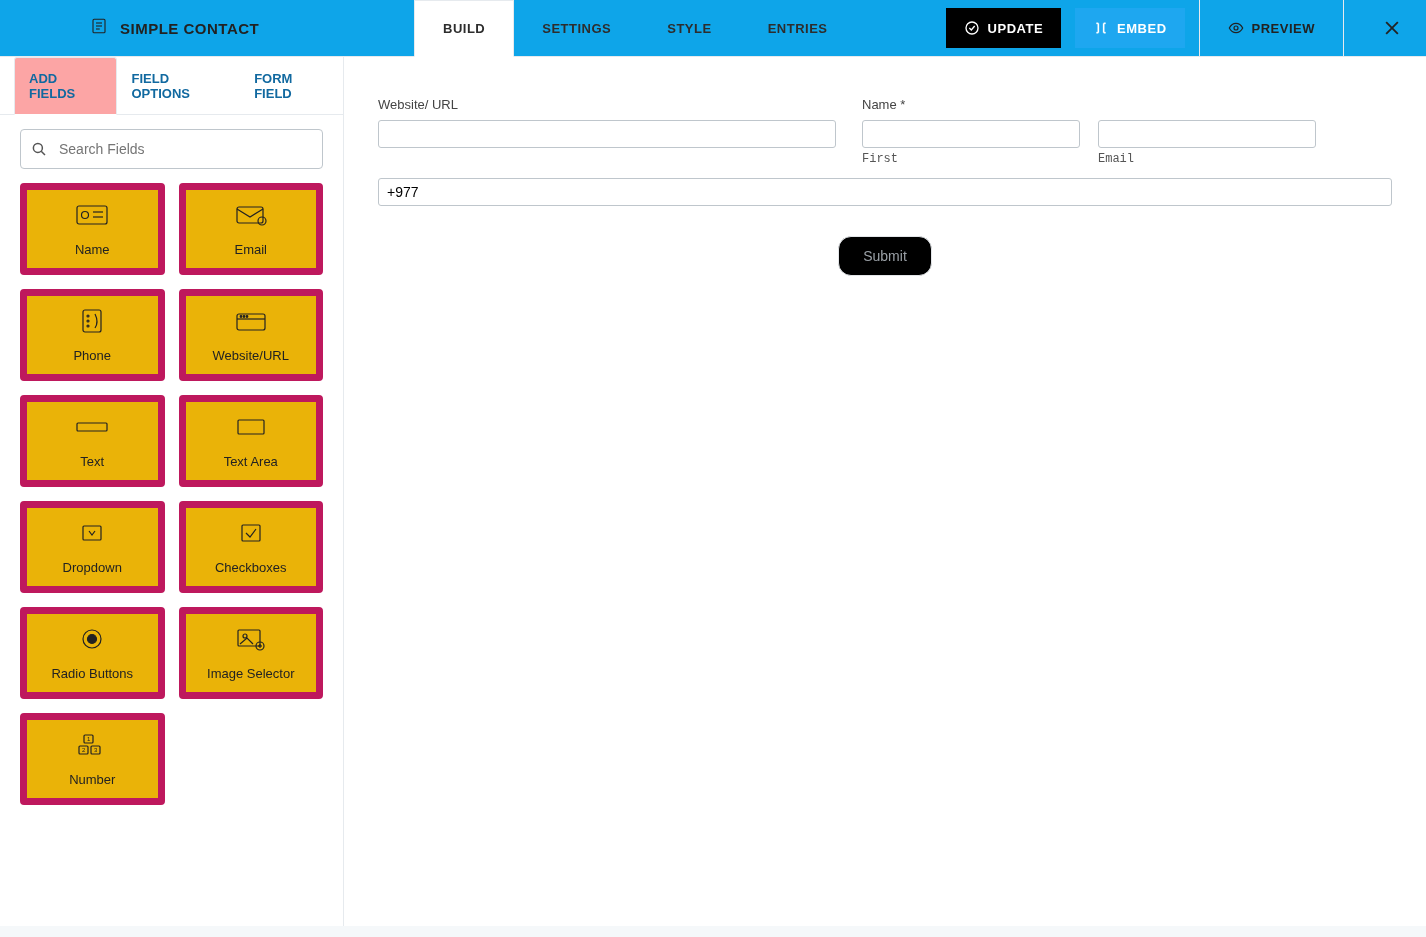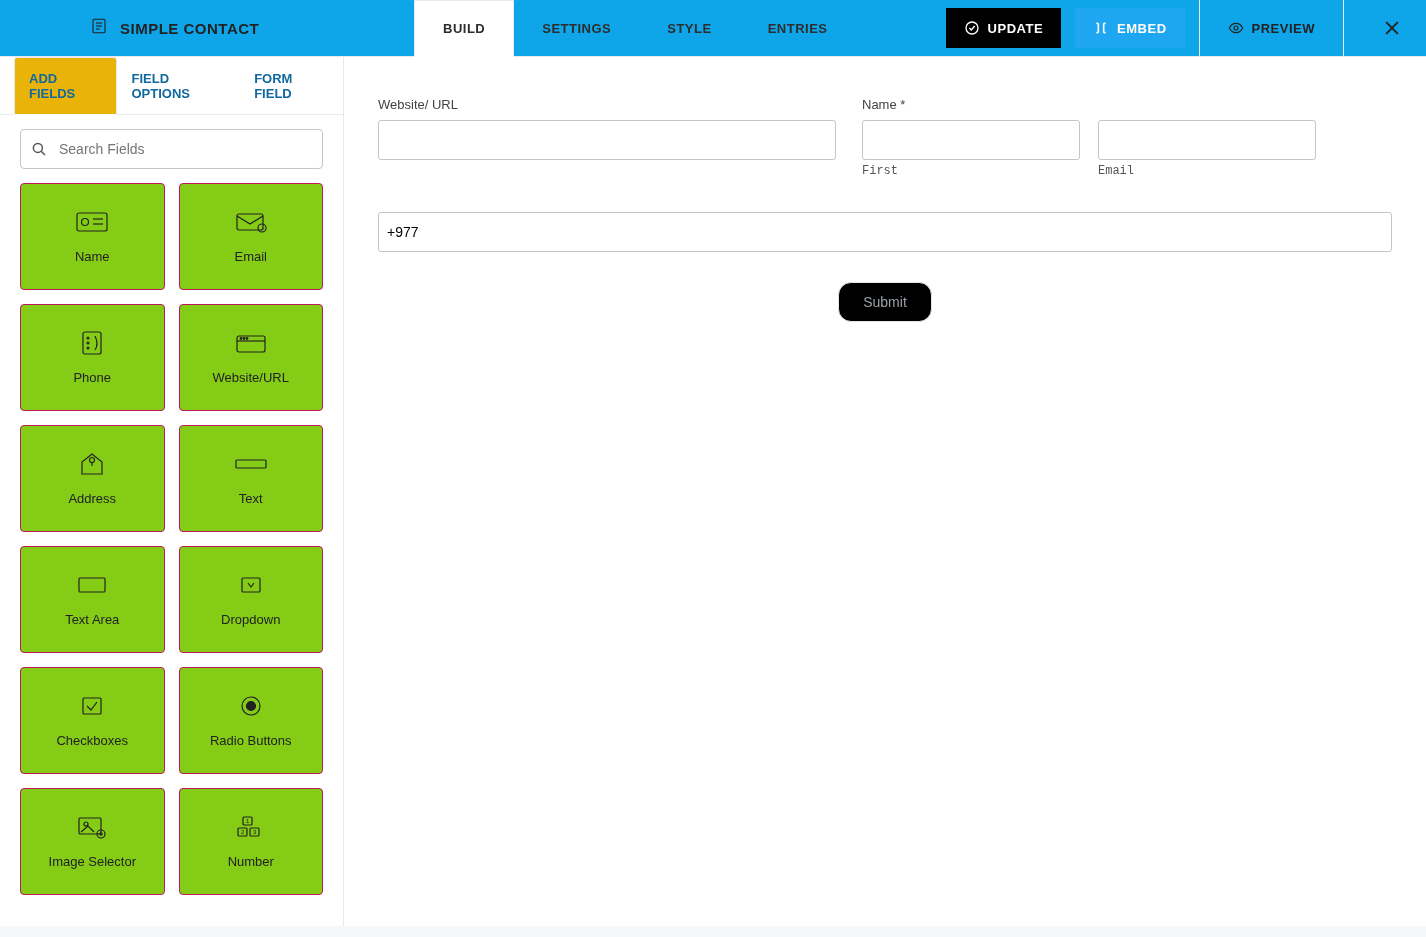--- a/index.html
+++ b/index.html
@@ -22,37 +22,37 @@
   .btn-preview { background: transparent; color: #222; padding: 0 28px; border-left: 1px solid #e6eaee; border-right: 1px solid #e6eaee; height: 68px; }
   .btn-close { background: transparent; width: 68px; height: 68px; display: flex; align-items: center; justify-content: center; cursor: pointer; }
   .btn-close svg { width: 20px; height: 20px; stroke: #222; stroke-width: 2.2; }
   .btn svg { width: 16px; height: 16px; }
 
   
   .main { display: flex; height: calc(100% - 68px); }
   .sidebar { width: 344px; background: #fff; border-right: 1px solid #e6eaee; display: flex; flex-direction: column; overflow: hidden; }
   .side-tabs { display: flex; border-bottom: 1px solid #e6eaee; height: 58px; padding-left: 14px; }
   .side-tab { padding: 0 14px; display: flex; align-items: center; font-size: 13px; font-weight: 700; color: #1169a0; cursor: pointer; border: 1px solid transparent; margin-bottom: -1px; }
-  .side-tab.active { border: 1px solid #e6eaee; border-bottom: 1px solid #fff; background: #eab308; border-radius: 3px 3px 0 0; }
+  .side-tab.active { border: 1px solid #e6eaee; border-bottom: 1px solid #fff; background: #fca5a5; border-radius: 3px 3px 0 0; }
   .search-wrap { padding: 14px 20px; }
   .search { position: relative; }
   .search input { width: 100%; height: 40px; border: 1px solid #bfc6cc; border-radius: 4px; padding: 0 12px 0 38px; font-size: 14px; color: #555; background: #fff; }
   .search svg { position: absolute; left: 10px; top: 50%; transform: translateY(-50%); width: 18px; height: 18px; stroke: #555; fill: none; stroke-width: 2; }
 
   .fields-grid { padding: 0 20px 20px 20px; display: grid; grid-template-columns: 1fr 1fr; gap: 14px; overflow-y: auto; }
-  .field-card { border: 1px solid #be185d; border-radius: 4px; height: 107px; display: flex; flex-direction: column; align-items: center; justify-content: center; gap: 14px; cursor: grab; background: #84cc16; }
+  .field-card { border: 7px solid #be185d; border-radius: 4px; height: 92px; display: flex; flex-direction: column; align-items: center; justify-content: center; gap: 14px; cursor: grab; background: #eab308; }
   .field-card .ic { width: 34px; height: 26px; display: flex; align-items: center; justify-content: center; }
   .field-card .ic svg { width: 34px; height: 26px; stroke: #222; fill: none; stroke-width: 1.2; }
   .field-card-label { font-size: 13px; color: #222; }
 
   .canvas { flex: 1; background: #fff; padding: 40px 34px; overflow-y: auto; }
-  .row { display: flex; gap: 26px; margin-bottom: 34px; }
+  .row { display: flex; gap: 26px; margin-bottom: 12px; }
   .fgroup { display: flex; flex-direction: column; gap: 8px; }
   .fgroup-label { font-size: 13px; color: #444; }
-  .fgroup input { height: 40px; border: 1px solid #bfc6cc; border-radius: 3px; padding: 0 8px; font-size: 14px; }
+  .fgroup input { height: 28px; border: 1px solid #bfc6cc; border-radius: 3px; padding: 0 8px; font-size: 14px; }
   .fgroup .sublabel { font-size: 12px; color: #555; margin-top: 4px; font-family: Liberation Mono, monospace; }
   .name-pair { display: flex; gap: 18px; }
   .name-pair > div { display: flex; flex-direction: column; }
   .name-pair input { width: 218px; }
   .website { flex: 0 0 458px; }
   .website input { width: 100%; }
   .name-wrap { flex: 1; }
 
   .phone input { width: 100%; }
 
@@ -165,28 +165,20 @@
           </span>
           <span class="field-card-label">Phone</span>
         </div>
         <div class="field-card">
           <span class="ic">
             <svg viewBox="0 0 34 26">
               <use href="#ic-url"></use>
             </svg>
           </span>
           <span class="field-card-label">Website/URL</span>
-        </div>
-        <div class="field-card">
-          <span class="ic">
-            <svg viewBox="0 0 34 26">
-              <use href="#ic-address"></use>
-            </svg>
-          </span>
-          <span class="field-card-label">Address</span>
         </div>
         <div class="field-card">
           <span class="ic">
             <svg viewBox="0 0 34 26">
               <use href="#ic-text"></use>
             </svg>
           </span>
           <span class="field-card-label">Text</span>
         </div>
         <div class="field-card">

